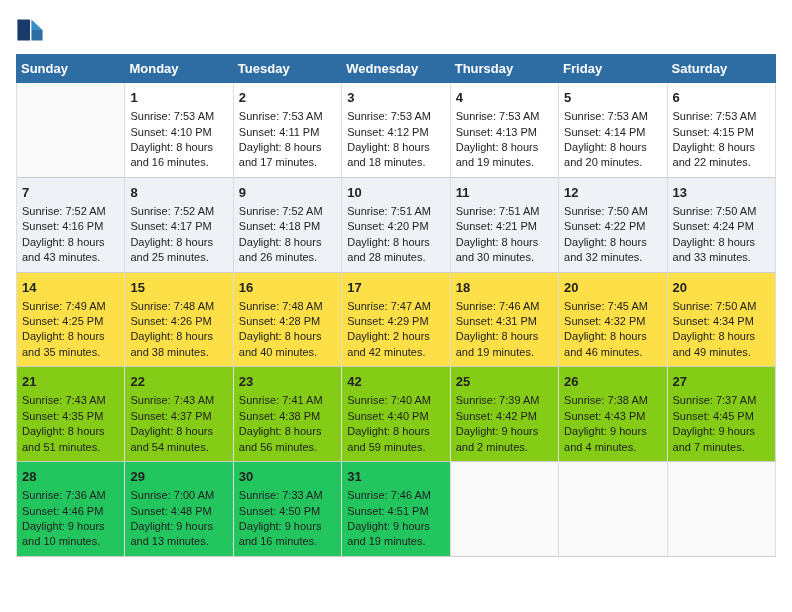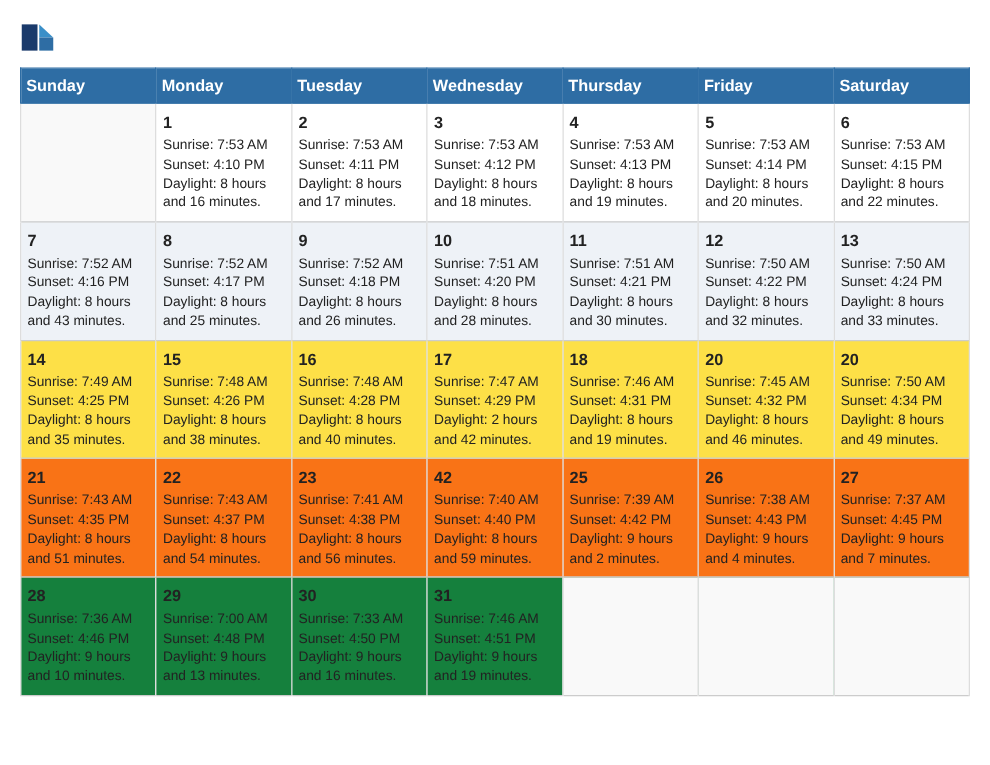--- a/index.html
+++ b/index.html
@@ -139,30 +139,30 @@
       </tr>
       <tr style="background: #fde047;">
         <td><span class="day-num">14</span><span>Sunrise: 7:49 AM</span><br><span>Sunset: 4:25 PM</span><br><span>Daylight: 8 hours and 35 minutes.</span></td>
         <td><span class="day-num">15</span><span>Sunrise: 7:48 AM</span><br><span>Sunset: 4:26 PM</span><br><span>Daylight: 8 hours and 38 minutes.</span></td>
         <td><span class="day-num">16</span><span>Sunrise: 7:48 AM</span><br><span>Sunset: 4:28 PM</span><br><span>Daylight: 8 hours and 40 minutes.</span></td>
         <td><span class="day-num">17</span><span>Sunrise: 7:47 AM</span><br><span>Sunset: 4:29 PM</span><br><span>Daylight: 2 hours and 42 minutes.</span></td>
         <td><span class="day-num">18</span><span>Sunrise: 7:46 AM</span><br><span>Sunset: 4:31 PM</span><br><span>Daylight: 8 hours and 19 minutes.</span></td>
         <td><span class="day-num">20</span><span>Sunrise: 7:45 AM</span><br><span>Sunset: 4:32 PM</span><br><span>Daylight: 8 hours and 46 minutes.</span></td>
         <td><span class="day-num">20</span><span>Sunrise: 7:50 AM</span><br><span>Sunset: 4:34 PM</span><br><span>Daylight: 8 hours and 49 minutes.</span></td>
       </tr>
-      <tr style="background: #f97316;">
+      <tr style="background: #84cc16;">
         <td><span class="day-num">21</span><span>Sunrise: 7:43 AM</span><br><span>Sunset: 4:35 PM</span><br><span>Daylight: 8 hours and 51 minutes.</span></td>
         <td><span class="day-num">22</span><span>Sunrise: 7:43 AM</span><br><span>Sunset: 4:37 PM</span><br><span>Daylight: 8 hours and 54 minutes.</span></td>
         <td><span class="day-num">23</span><span>Sunrise: 7:41 AM</span><br><span>Sunset: 4:38 PM</span><br><span>Daylight: 8 hours and 56 minutes.</span></td>
         <td><span class="day-num">42</span><span>Sunrise: 7:40 AM</span><br><span>Sunset: 4:40 PM</span><br><span>Daylight: 8 hours and 59 minutes.</span></td>
         <td><span class="day-num">25</span><span>Sunrise: 7:39 AM</span><br><span>Sunset: 4:42 PM</span><br><span>Daylight: 9 hours and 2 minutes.</span></td>
         <td><span class="day-num">26</span><span>Sunrise: 7:38 AM</span><br><span>Sunset: 4:43 PM</span><br><span>Daylight: 9 hours and 4 minutes.</span></td>
         <td><span class="day-num">27</span><span>Sunrise: 7:37 AM</span><br><span>Sunset: 4:45 PM</span><br><span>Daylight: 9 hours and 7 minutes.</span></td>
       </tr>
-      <tr style="background: #15803d; margin-top: 16px;">
+      <tr style="background: #22c55e; margin-top: 16px;">
         <td><span class="day-num">28</span><span>Sunrise: 7:36 AM</span><br><span>Sunset: 4:46 PM</span><br><span>Daylight: 9 hours and 10 minutes.</span></td>
         <td><span class="day-num">29</span><span>Sunrise: 7:00 AM</span><br><span>Sunset: 4:48 PM</span><br><span>Daylight: 9 hours and 13 minutes.</span></td>
         <td><span class="day-num">30</span><span>Sunrise: 7:33 AM</span><br><span>Sunset: 4:50 PM</span><br><span>Daylight: 9 hours and 16 minutes.</span></td>
         <td><span class="day-num">31</span><span>Sunrise: 7:46 AM</span><br><span>Sunset: 4:51 PM</span><br><span>Daylight: 9 hours and 19 minutes.</span></td>
         <td class="empty"></td>
         <td class="empty"></td>
         <td class="empty"></td>
       </tr>
     </tbody>
 </table>

